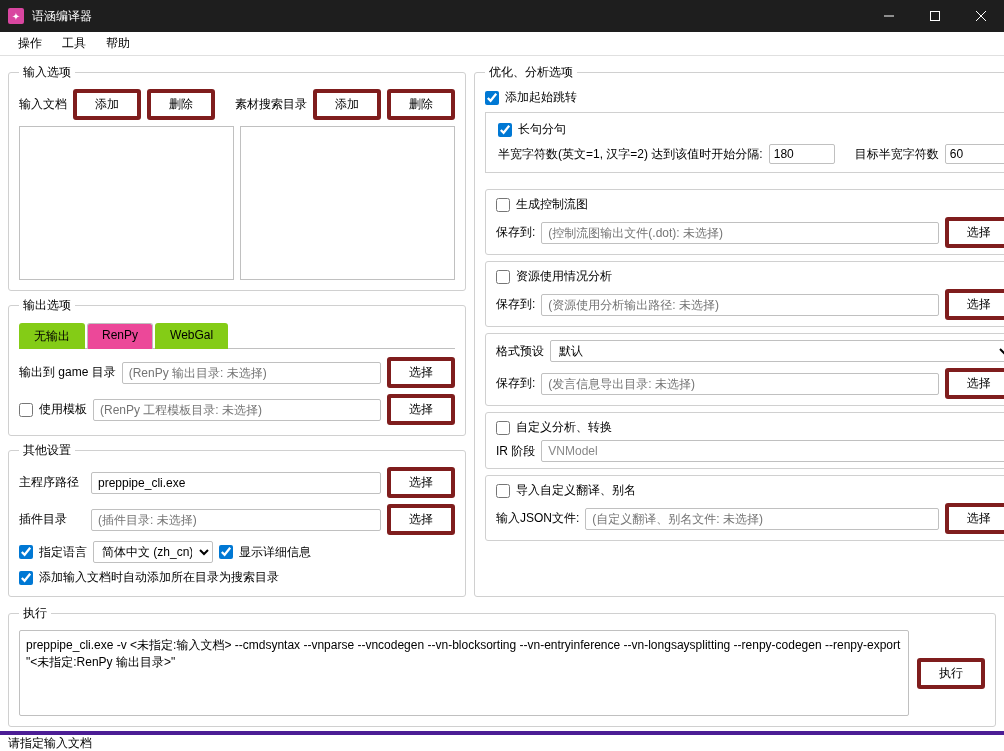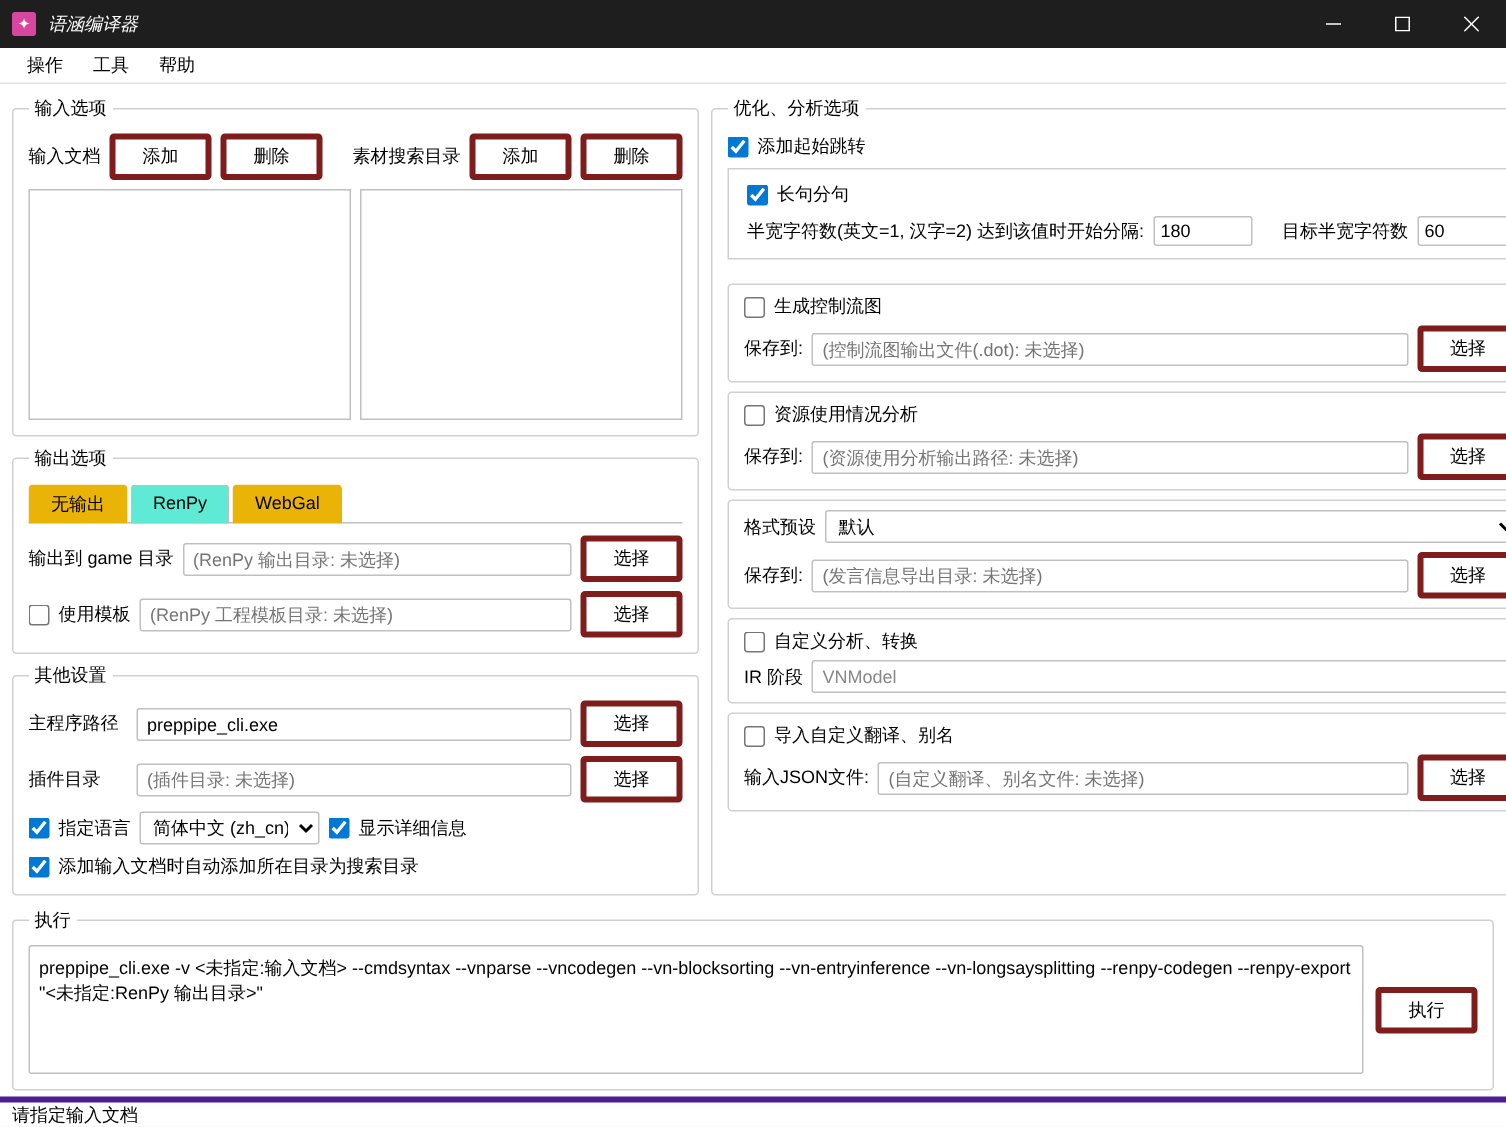--- a/index.html
+++ b/index.html
@@ -1,20 +1,20 @@
 <!DOCTYPE html>
 <html><head>
 <meta charset="utf-8">
 <style>
 * { box-sizing: border-box; margin: 0; padding: 0; }
 body { font-family: "Microsoft YaHei", "Segoe UI", sans-serif; font-size: 12px; background: #f0f0f0; overflow: hidden; }
 .window { width: 1004px; height: 751px; background: #fff; display: flex; flex-direction: column; }
 .titlebar { height: 32px; background: #1e1e1e; display: flex; align-items: center; color: #fff; }
 .titlebar-icon { width: 16px; height: 16px; margin: 0 8px; background: #d946a0; border-radius: 2px; display: flex; align-items: center; justify-content: center; font-size: 10px; color: #fff; }
-.titlebar-title { flex: 1; font-size: 12px; font-style: italic; }
+.titlebar-title { flex: 1; font-size: 12px; }
 .titlebar-controls { display: flex; }
 .titlebar-btn { width: 46px; height: 32px; display: flex; align-items: center; justify-content: center; color: #fff; cursor: pointer; }
 .menubar { height: 24px; display: flex; align-items: center; padding: 0 8px; background: #fff; border-bottom: 1px solid #e0e0e0; }
 .menu-item { padding: 2px 10px; cursor: pointer; }
 .content { flex: 1; display: flex; padding: 8px; gap: 8px; overflow: hidden; }
 .left-col { width: 480px; display: flex; flex-direction: column; gap: 6px; }
 .right-col { flex: 1; display: flex; flex-direction: column; }
 fieldset { border: 1px solid #d0d0d0; border-radius: 3px; padding: 8px 10px 10px; }
 legend { padding: 0 4px; font-size: 12px; }
 .row { display: flex; align-items: center; gap: 6px; margin-bottom: 6px; }
@@ -22,22 +22,22 @@
 .label { white-space: nowrap; }
 .btn { padding: 3px 14px; background: #fff; border: 4px solid #7f1d1d; border-radius: 3px; cursor: pointer; font-size: 12px; font-family: inherit; min-width: 68px; text-align: center; }
 .input { border: 1px solid #c0c0c0; border-radius: 2px; padding: 3px 6px; font-size: 12px; font-family: inherit; background: #fff; }
 .input[readonly] { color: #888; }
 .input.flex { flex: 1; min-width: 0; }
 select.input { padding: 2px 4px; }
 .listbox { border: 1px solid #c0c0c0; background: #fff; height: 154px; position: relative; overflow-y: scroll; }
 .two-lists { display: flex; gap: 6px; }
 .two-lists .listbox { flex: 1; }
 .tabs { display: flex; border-bottom: 1px solid #c0c0c0; margin-bottom: 8px; }
-.tab { padding: 4px 14px; border: 1px solid transparent; border-bottom: none; cursor: pointer; position: relative; top: 1px; background: #eab308; margin-right: 2px; border-radius: 3px 3px 0 0; }
-.tab.active { background: #5eead4; border-color: #c0c0c0; text-align: center; }
+.tab { padding: 4px 14px; border: 1px solid transparent; border-bottom: none; cursor: pointer; position: relative; top: 1px; background: #84cc16; margin-right: 2px; border-radius: 3px 3px 0 0; }
+.tab.active { background: #ec4899; border-color: #c0c0c0; text-align: center; }
 .checkbox { width: 14px; height: 14px; accent-color: #0078d4; cursor: pointer; }
 .spinner { width: 66px; border: 1px solid #c0c0c0; border-radius: 2px; padding: 2px 4px; font-size: 12px; font-family: inherit; }
 .indent2 { margin-left: 0; padding: 8px 12px; border: 1px solid #d0d0d0; border-radius: 0; margin-bottom: 16px; }
 .exec-section { margin: 0 8px 4px; }
 .exec-box { display: flex; gap: 8px; justify-content: center; }
 .exec-text { flex: 1; border: 1px solid #c0c0c0; border-radius: 2px; padding: 6px; min-height: 86px; background: #fff; font-size: 12px; word-break: break-all; }
 .exec-btn { align-self: flex-start; margin-top: 28px; }
 .statusbar { height: 20px; border-top: 4px solid #4c1d95; padding: 2px 8px; font-size: 12px; display: flex; align-items: center; }
 .opt-block { border: 1px solid #d0d0d0; border-radius: 3px; padding: 6px 10px; margin-bottom: 6px; }
 .opt-head { display: flex; align-items: center; gap: 6px; margin-bottom: 4px; }

